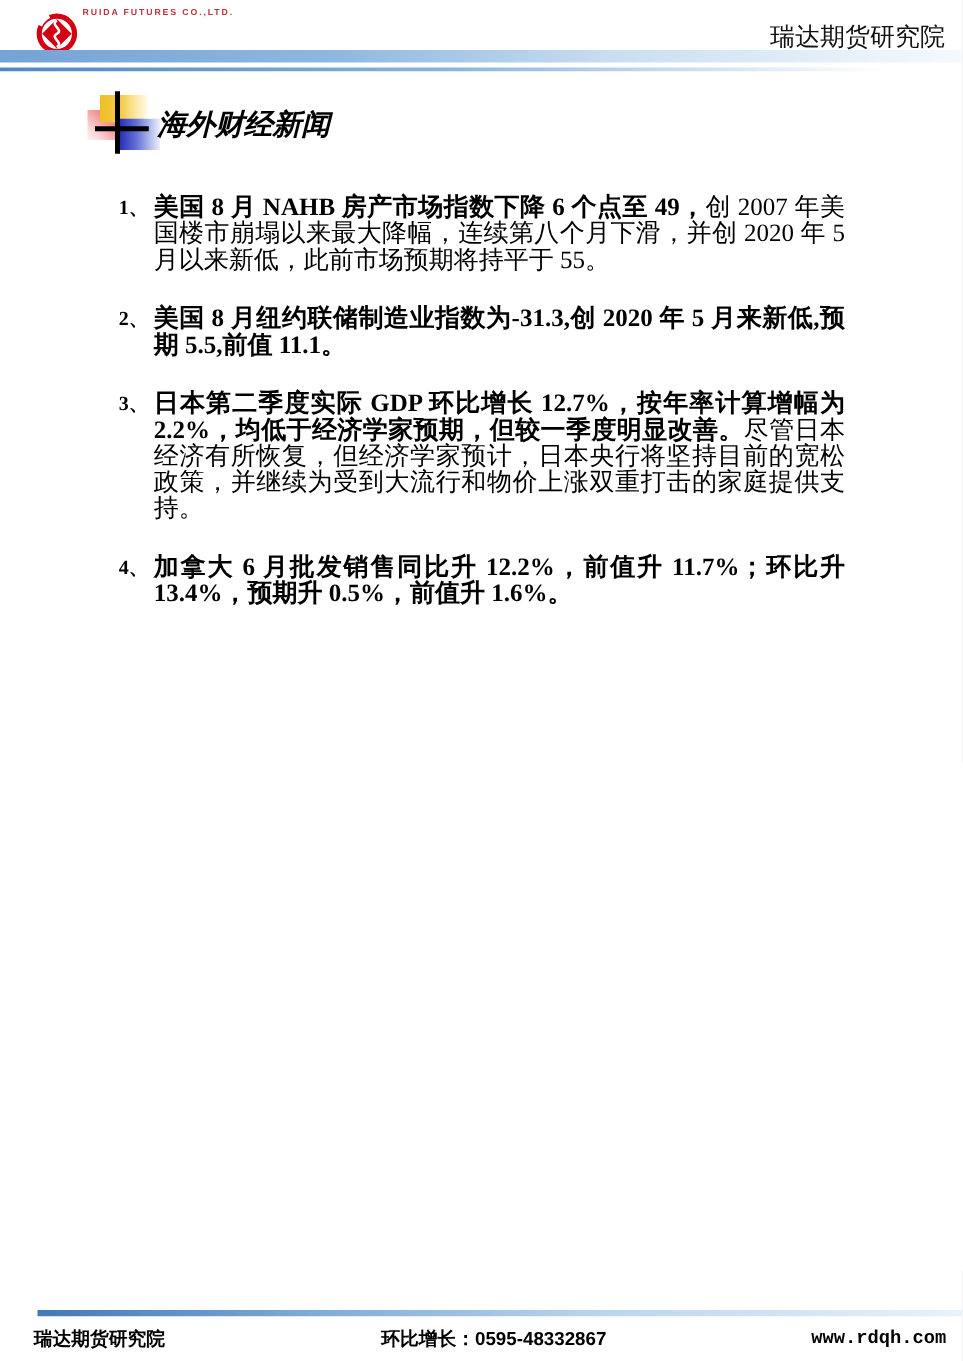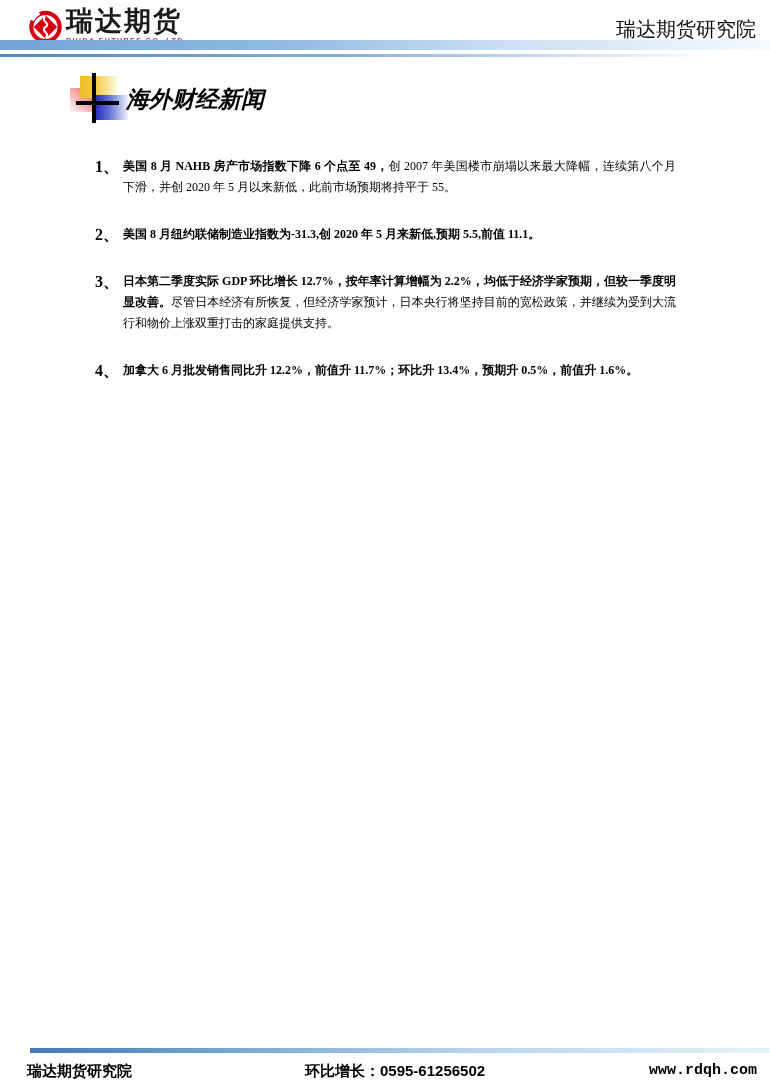--- a/index.html
+++ b/index.html
@@ -48,21 +48,21 @@
   .cross-h { position:absolute; left:6px; top:28px; width:43px; height:4px; background:#000; }
   .section-title {
     position:absolute; left:126px; top:85px; margin:0;
     font-size:23px; font-weight:700; line-height:30px; color:#000;font-style:italic;
   }
 
   
   .news-list { position:absolute; left:95px; top:156px; width:581px; margin:0; padding:0; list-style:none; }
   .news-item { display:flex; margin:0 0 26px 0; }
   .news-no { flex:0 0 28px; font-weight:700; font-size:16px; line-height:21px; }
-  .news-text { margin:0; width:553px; font-size:12px; line-height:21px; text-align:justify; }
+  .news-text { margin:0; width:553px; font-size:20px; line-height:21px; text-align:justify; }
   .news-text b { font-weight:700; }
 
   
   .footer-bar {
     position:absolute; top:1048px; left:30px; width:740px; height:5px;
     background:linear-gradient(to right,#4379B5 0%,#7FABD6 30%,#B9D4EB 60%,#E8F2FA 100%);
   }
   .f-text {
     position:absolute; top:1062px;
     font-family:"Liberation Sans","DejaVu Sans",sans-serif;
@@ -82,21 +82,20 @@
       <span class="brand-logo">
         <svg width="37" height="42" viewBox="0 0 40 42" aria-hidden="true">
           <circle cx="20" cy="21" r="17.5" fill="#D40011"></circle>
           <path d="M5.5 14 A16.5 16.5 0 0 1 13.5 5.8" stroke="#ffffff" stroke-width="3.6" fill="none"></path>
           <circle cx="20" cy="21" r="13" fill="#ffffff"></circle>
           <rect x="11" y="12" width="18" height="18" transform="rotate(45 20 21)" fill="#D40011"></rect>
           <path d="M20 9.5 C 13.5 13.5, 26.5 17.5, 20 21 C 13.5 24.5, 26.5 28.5, 20 32.5" stroke="#ffffff" stroke-width="2.2" fill="none"></path>
         </svg>
       </span>
       <div class="brand-text">
-        <div class="brand-cn">瑞达期货</div>
         <div class="brand-en">RUIDA FUTURES CO.,LTD.</div>
       </div>
     </div>
     <div class="institute">瑞达期货研究院</div>
     <div class="bar-thick"></div>
     <div class="bar-thin"></div>
   </header>
 
   <div class="deco-icon">
     <span class="sq sq-pink"></span>
@@ -122,17 +121,17 @@
     </li>
     <li class="news-item">
       <span class="news-no">4、</span>
       <p class="news-text"><b>加拿大 6 月批发销售同比升 12.2%，前值升 11.7%；环比升 13.4%，预期升 0.5%，前值升 1.6%。</b><span></span></p>
     </li>
   </ol>
 
   <footer>
     <div class="footer-bar"></div>
     <span class="f-text f-left">瑞达期货研究院</span>
-    <span class="f-text f-center"><span>环比增长：</span><span>0595-61256502</span></span>
+    <span class="f-text f-center"><span>环比增长：</span><span>0595-48332867</span></span>
     <span class="f-text f-right">www.rdqh.com</span>
   </footer>
 
 </div>
 
 </body></html>

